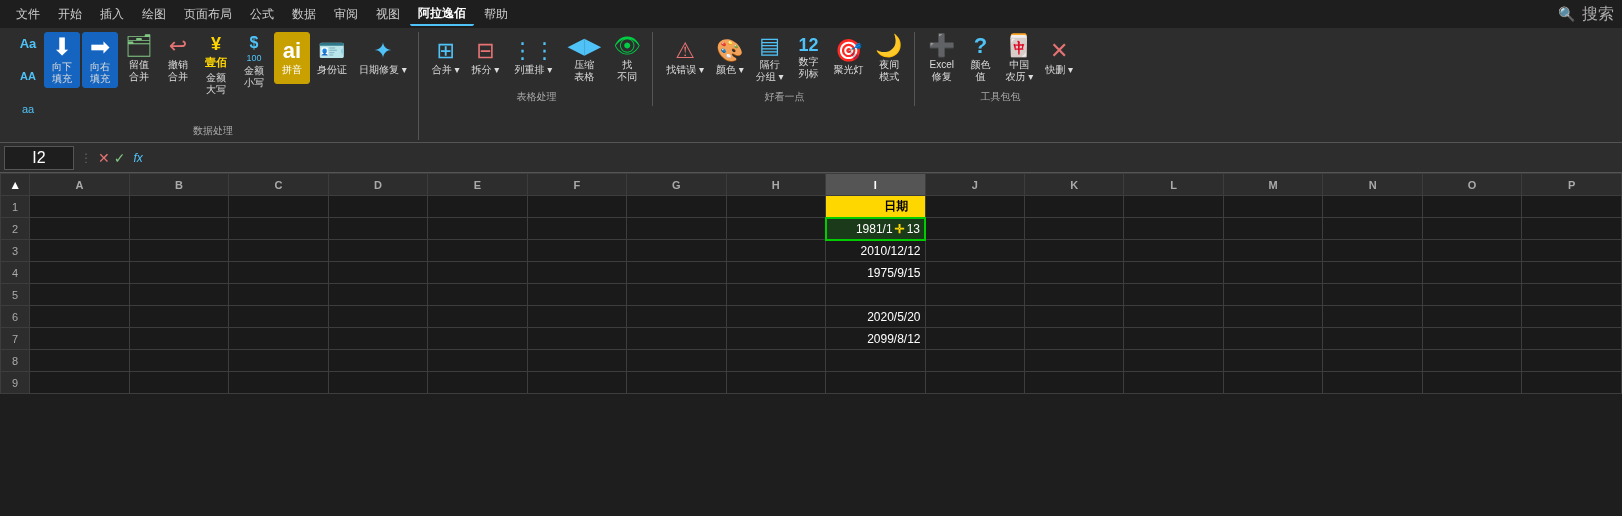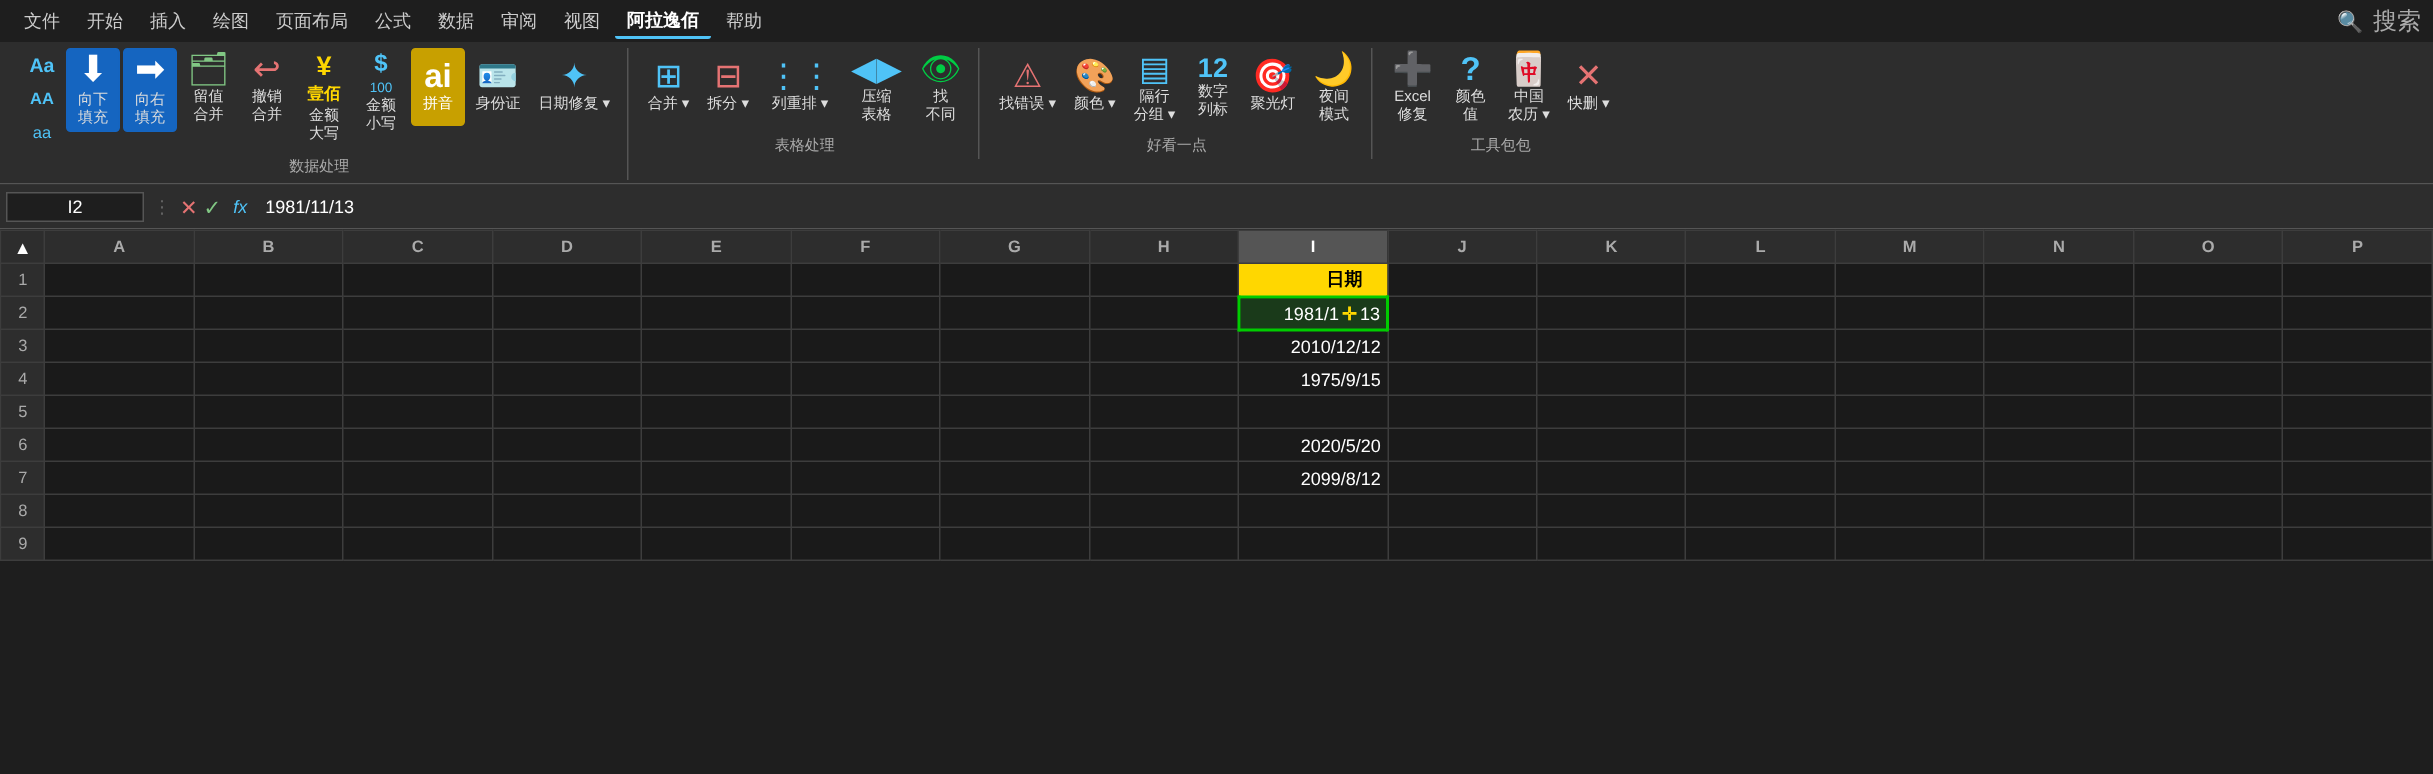--- a/index.html
+++ b/index.html
@@ -78,21 +78,21 @@
       min-height: 22px;
       min-width: 28px;
       padding: 1px 3px;
       flex-direction: row;
       gap: 2px;
     }
     .ribbon-btn.small .icon { font-size: 14px; }
     .small-group {
       display: flex;
       flex-direction: column;
-      gap: 1px;
+      gap: 11px;
     }
     
     .icon-blue { color: #4fc3f7; }
     .icon-green { color: #81c784; }
     .icon-red { color: #e57373; }
     .btn-gold-bg { background: #c8a000; border-color: #c8a000; }
 
     
     .formula-bar {
       background: #2d2d2d;
@@ -101,22 +101,22 @@
       height: 30px;
       border-bottom: 1px solid #555;
       padding: 0 4px;
       gap: 4px;
     }
     .cell-ref {
       background: #1e1e1e;
       border: 1px solid #555;
       color: #fff;
       padding: 2px 6px;
-      font-size: 12px;
-      width: 92px;
+      font-size: 16px;
+      width: 70px;
       text-align: center;
     }
     .formula-sep { color: #666; padding: 0 2px; }
     .formula-icons { display: flex; gap: 4px; align-items: center; color: #aaa; font-size: 14px; }
     .formula-input {
       flex: 1;
       background: transparent;
       border: none;
       color: #fff;
       font-size: 12px;
@@ -355,21 +355,20 @@
 
   </div>
 </div>
 
 <div class="formula-bar">
   <input class="cell-ref" value="I2" readonly="" style="">
   <span class="formula-sep">⋮</span>
   <span class="formula-icons" style="color:#e57373;">✕</span>
   <span class="formula-icons" style="color:#81c784;">✓</span>
   <span class="fx-label">fx</span>
-  <input class="formula-input" value="1981/11/13" readonly="" style="">
 </div>
 
 <div class="spreadsheet">
   <table class="sheet-table">
     <colgroup>
       <col style="width:28px;">
       <col style="width:95px;">
       <col style="width:95px;">
       <col style="width:95px;">
       <col style="width:95px;">

